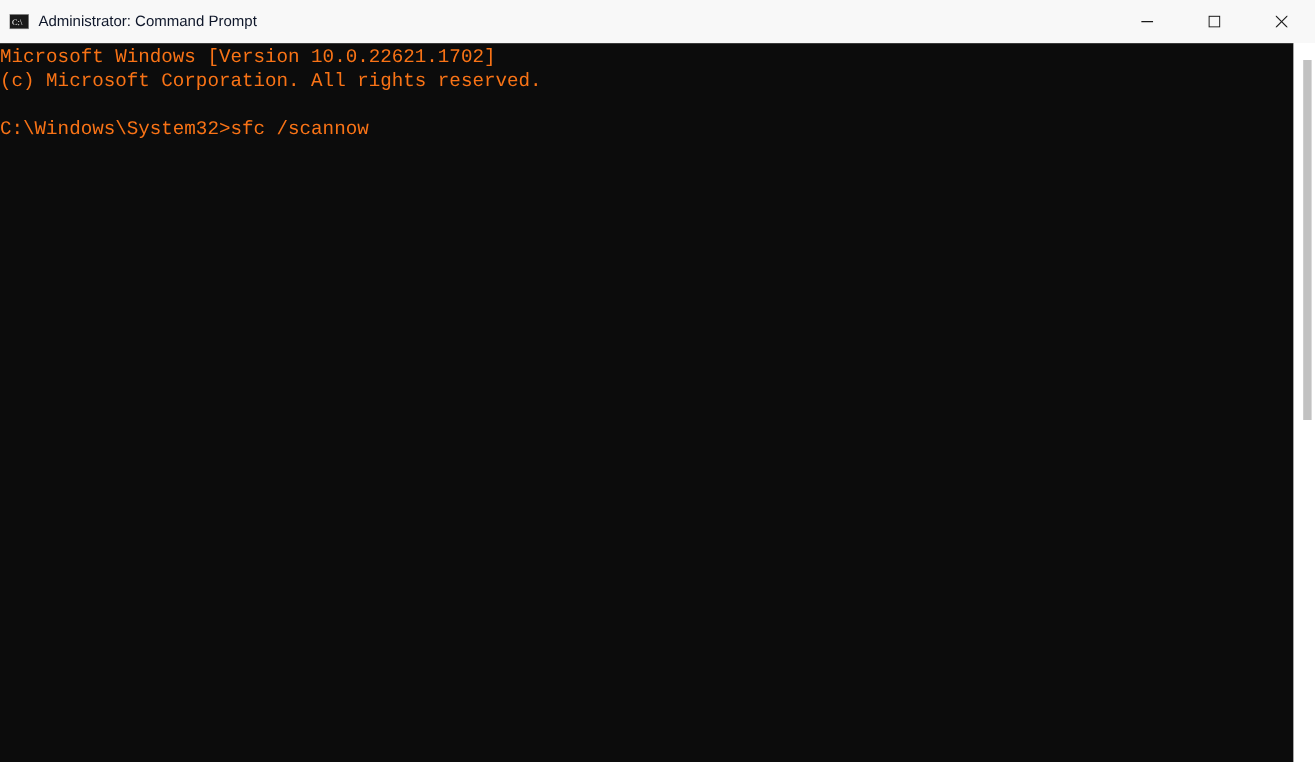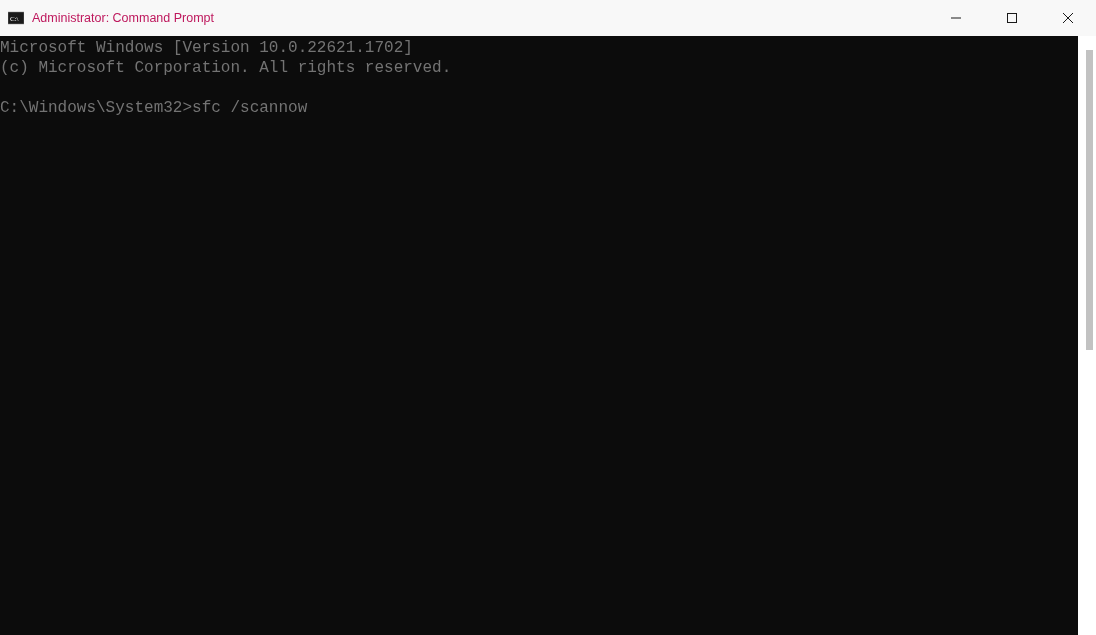--- a/index.html
+++ b/index.html
@@ -31,21 +31,21 @@
     }
     .app-icon {
       width: 16px;
       height: 16px;
       display: flex;
       align-items: center;
       justify-content: center;
     }
     .title-text {
       font-size: 12.5px;
-      color: #be185d;
+      color: #0f172a;
       font-weight: 400;
     }
     .window-controls {
       display: flex;
       height: 100%;
     }
     .win-btn {
       width: 56px;
       height: 100%;
       display: flex;
@@ -59,21 +59,21 @@
     .terminal-wrap {
       position: relative;
       width: 100%;
       height: calc(100% - 36px);
       background: #ffffff;
     }
     .terminal {
       width: calc(100% - 18px);
       height: 100%;
       background: #0c0c0c;
-      color: #737373;
+      color: #f97316;
       font-family: Consolas, "Courier New", monospace;
       font-size: 16px;
       line-height: 20px;
       padding: 2px 0 16px 0;
       white-space: pre;
       overflow: hidden;
     }
     .terminal .line {
       white-space: pre;
     }

